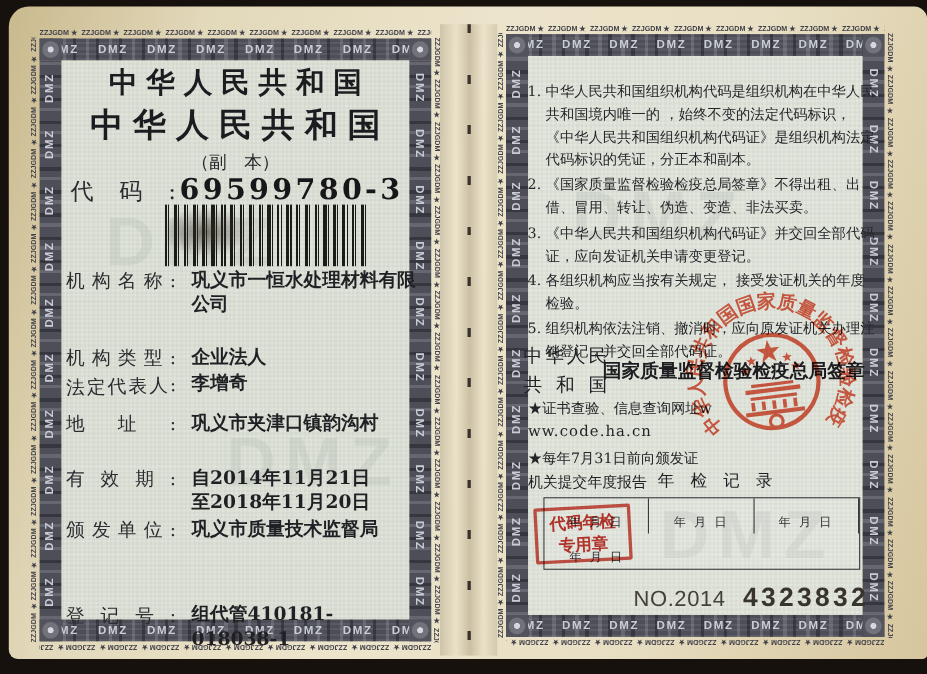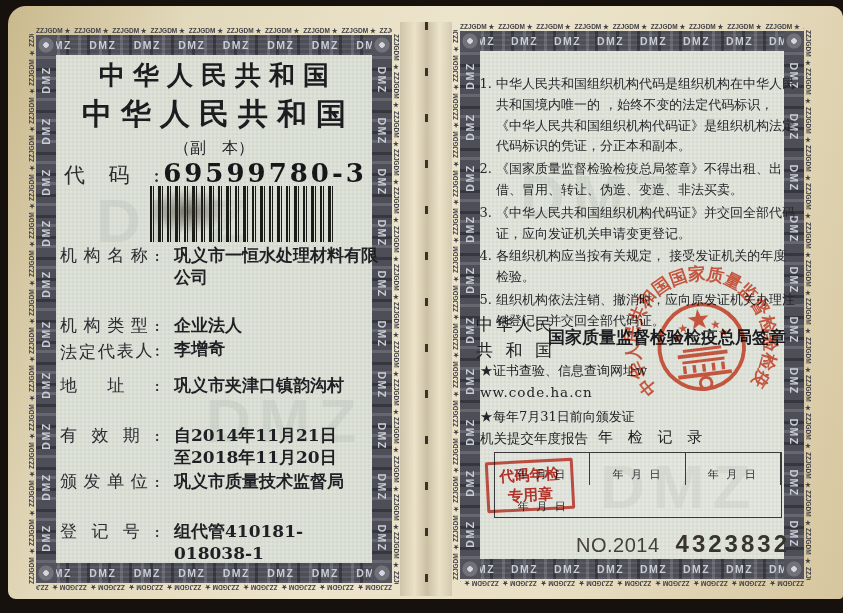--- a/index.html
+++ b/index.html
@@ -201,21 +201,21 @@
       </div>
       <div class="frow" style="top:398px">
         <span class="flabel">有效期:</span>
         <span class="fvalue">自2014年11月21日
 至2018年11月20日</span>
       </div>
       <div class="frow" style="top:444px">
         <span class="flabel">颁发单位:</span>
         <span class="fvalue">巩义市质量技术监督局</span>
       </div>
-      <div class="frow" style="top:494px">
+      <div class="frow" style="top:522px">
         <span class="flabel">登记号:</span>
         <span class="fvalue">组代管410181-018038-1</span>
       </div>
     </div>
 
     <div class="fold">
       <div class="stitches"></div>
     </div>
 
     <div class="page right">

